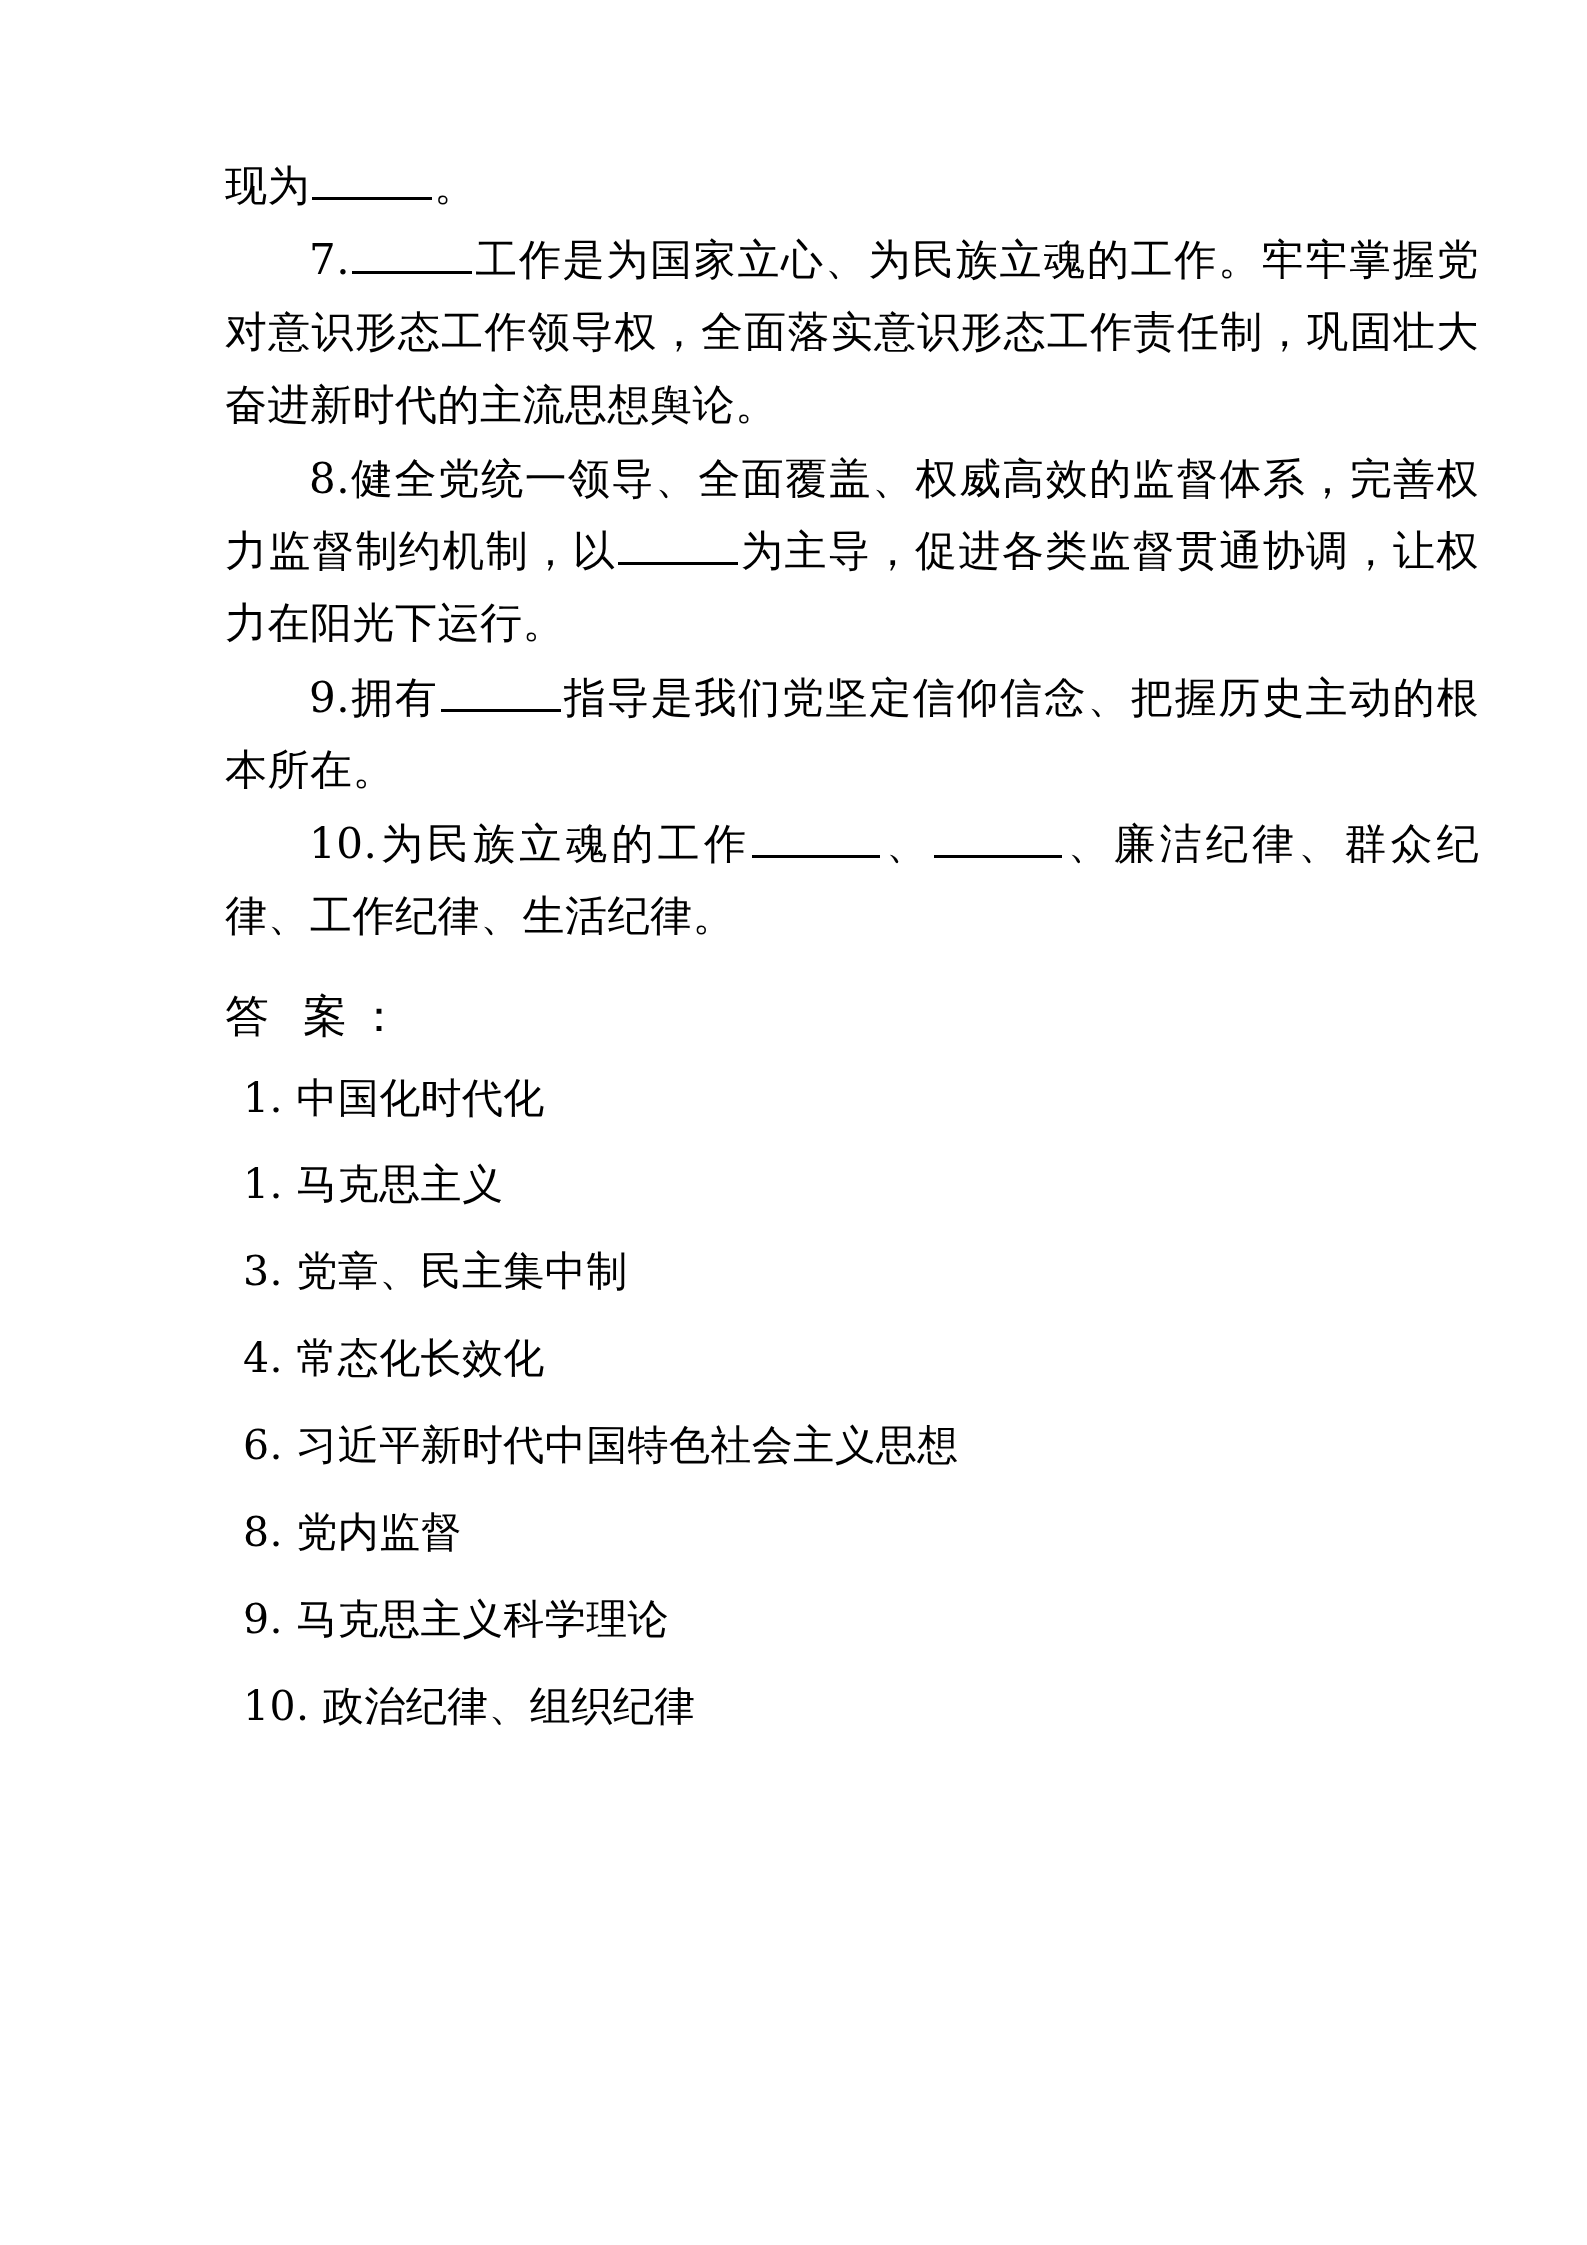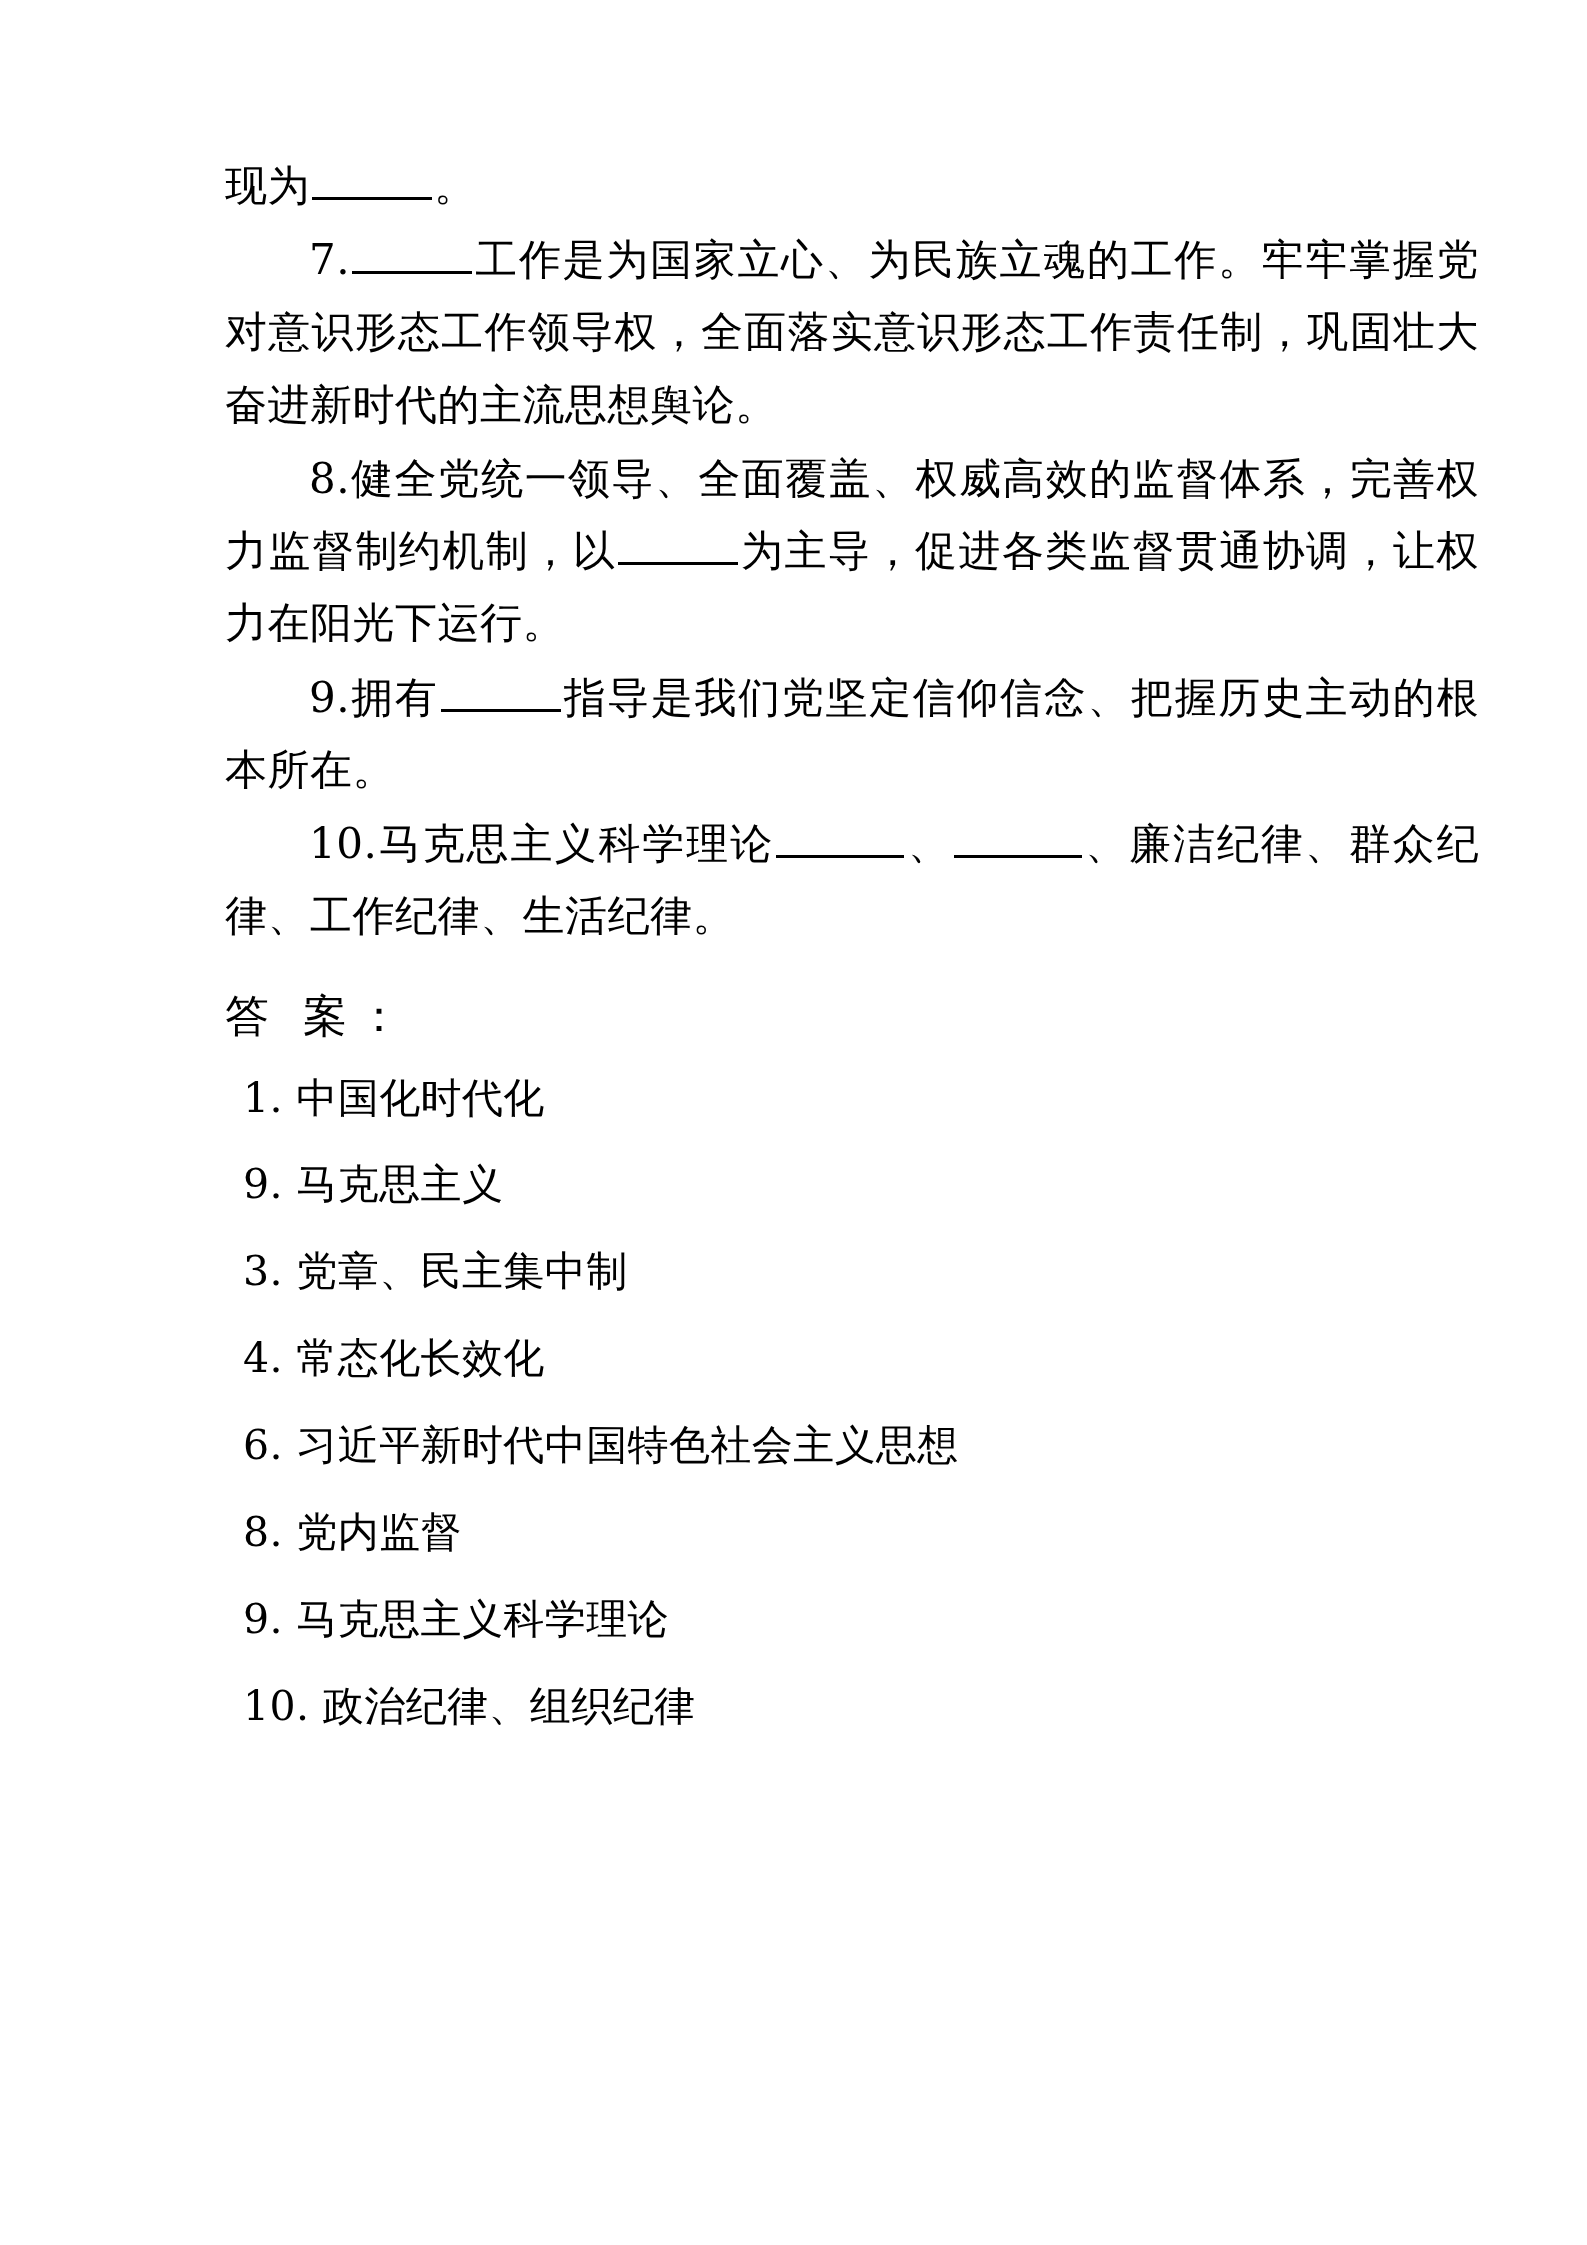--- a/index.html
+++ b/index.html
@@ -73,30 +73,30 @@
 
     <p class="para indent">
       <span>8.</span><span>健全党统一领导、全面覆盖、权威高效的监督体系，完善权力监督制约机制，以</span><span class="blank w1"></span><span>为主导，促进各类监督贯通协调，让权力在阳光下运行。</span>
     </p>
 
     <p class="para indent">
       <span>9.</span><span>拥有</span><span class="blank w1"></span><span>指导是我们党坚定信仰信念、把握历史主动的根本所在。</span>
     </p>
 
     <p class="para indent">
-      <span>10.</span><span>马克思主义科学理论</span><span class="blank w2"></span><span>、</span><span class="blank w2"></span><span>、廉洁纪律、群众纪律、工作纪律、生活纪律。</span>
+      <span>10.</span><span>为民族立魂的工作</span><span class="blank w2"></span><span>、</span><span class="blank w2"></span><span>、廉洁纪律、群众纪律、工作纪律、生活纪律。</span>
     </p>
 
   </div>
 
   <div class="answers-title">答 案：</div>
 
   <div>
     <p class="answer-line">1. 中国化时代化</p>
-    <p class="answer-line">9. 马克思主义</p>
+    <p class="answer-line">1. 马克思主义</p>
     <p class="answer-line">3. 党章、民主集中制</p>
     <p class="answer-line">4. 常态化长效化</p>
     <p class="answer-line">6. 习近平新时代中国特色社会主义思想</p>
     <p class="answer-line">8. 党内监督</p>
     <p class="answer-line">9. 马克思主义科学理论</p>
     <p class="answer-line">10. 政治纪律、组织纪律</p>
   </div>
 
 </div>
 

